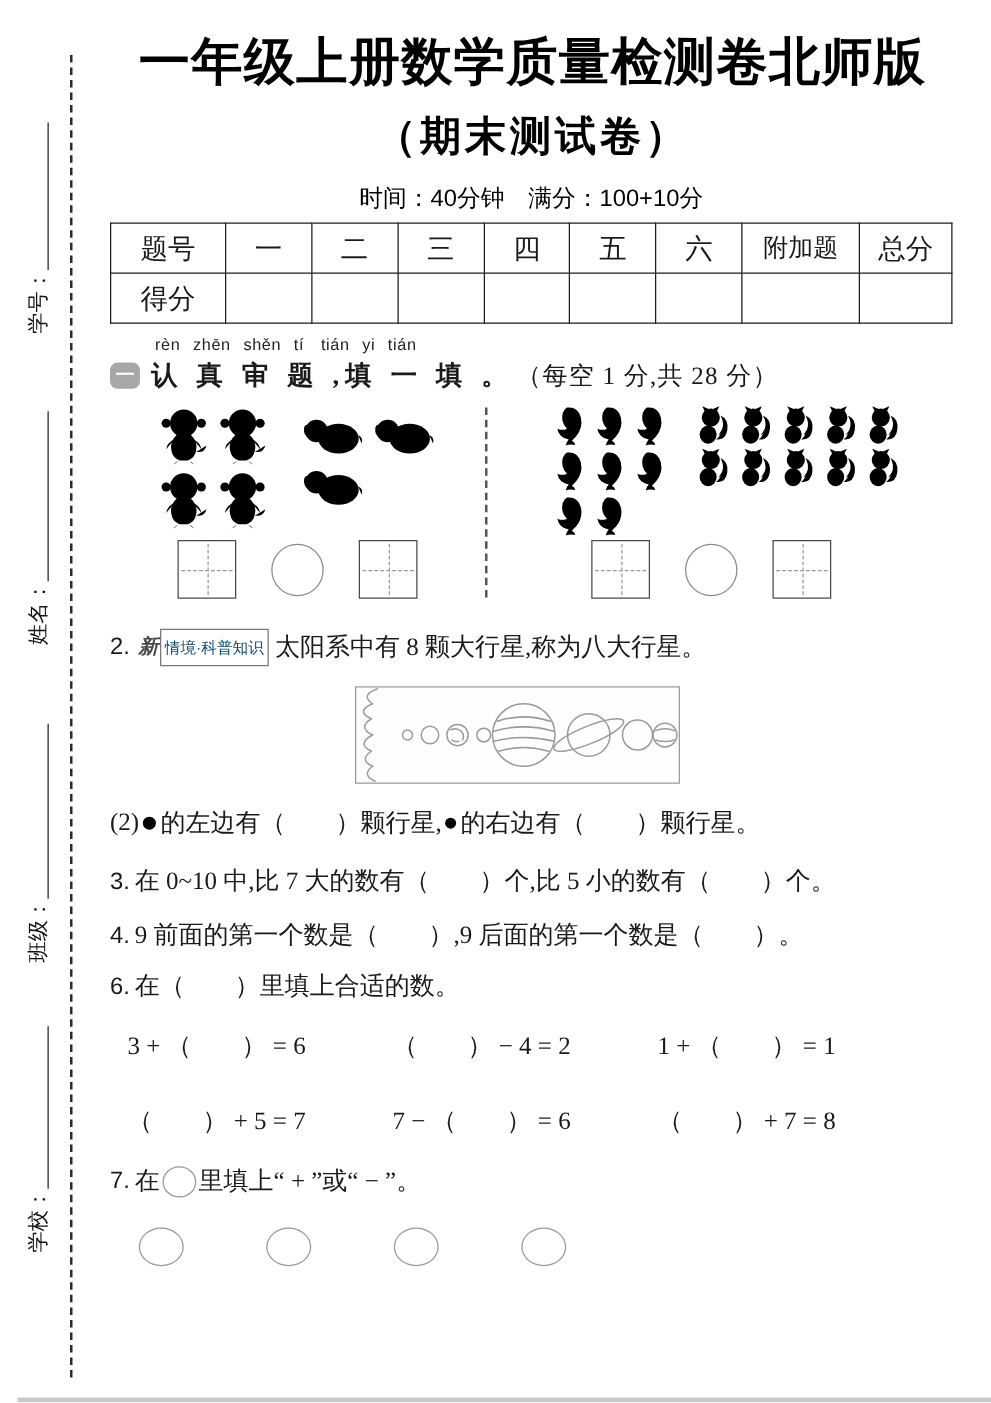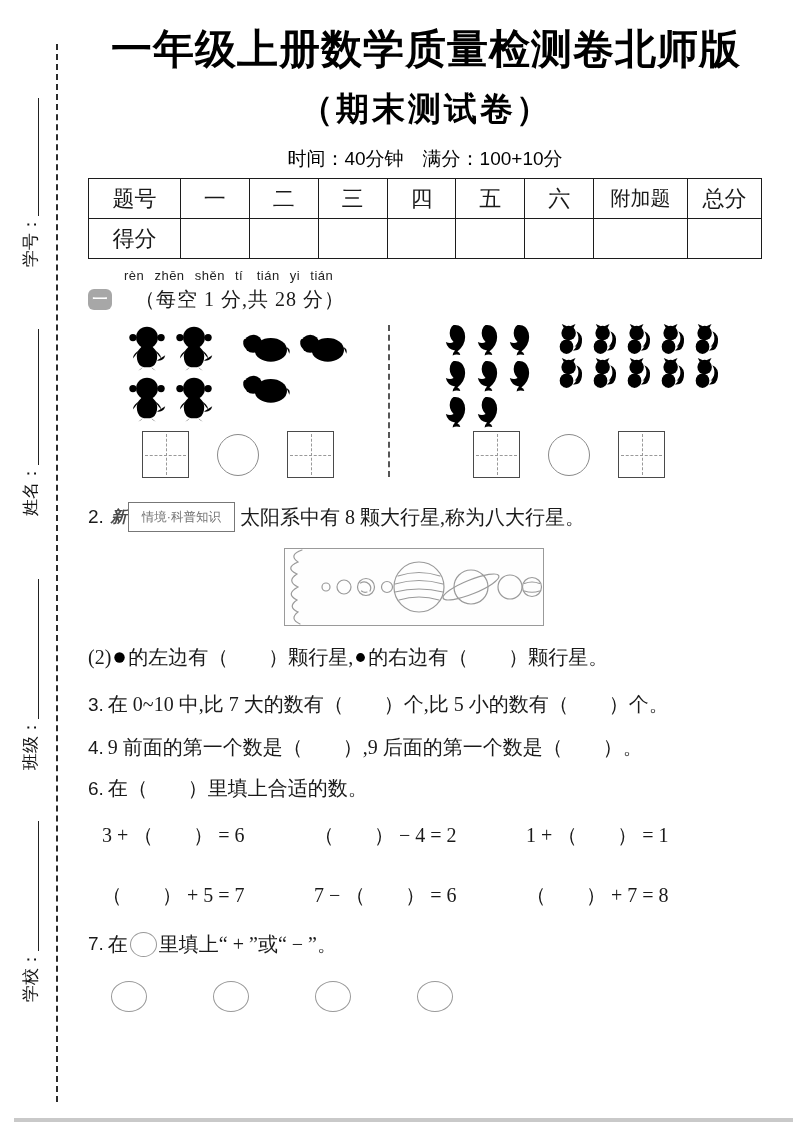--- a/index.html
+++ b/index.html
@@ -40,21 +40,21 @@
   td.c-total { width:74px; }
   
   .sec-header { margin-top:8px; }
   .pinyin { margin-left:36px; font-family:"Liberation Sans", sans-serif;
     font-size:13px; color:#222; word-spacing:6px; letter-spacing:.5px; }
   .sec-line { display:flex; align-items:center; margin-top:1px; }
   .sec-badge { width:24px; height:21px; border-radius:6px; background:#a7a7a7;
     color:#fff; font-weight:bold; display:inline-flex; align-items:center;
     justify-content:center; font-size:15px; margin-right:9px; flex:none; }
   .sec-title { font-weight:bold; font-size:21px; letter-spacing:5px; }
-  .sec-points { font-size:20px; letter-spacing:1px; margin-left:14px; }
+  .sec-points { font-size:20px; letter-spacing:1px; margin-left:2px; }
   
   .q { font-size:20px; line-height:26px; }
   .qnum { font-family:"Liberation Sans", sans-serif; font-size:19px; margin-right:4px; }
   .q-m { margin-top:14px; }
   .q-sp { margin-top:19px; }
   
   .q1fig { margin-top:10px; display:flex; height:160px; }
   .half-l { width:300px; }
   .half-r { flex:1; padding-left:40px; }
   .fig-divider { border-left:2px dashed #555; height:152px; margin-top:2px; }
@@ -72,21 +72,21 @@
   .boxes-row { display:flex; align-items:center; justify-content:center; gap:28px; margin-top:4px; }
   .half-r .boxes-row { transform:translateX(-28px); }
   .wbox { width:47px; height:47px; border:1.7px solid #4a4a4a; position:relative; flex:none; }
   .wbox::before { content:""; position:absolute; left:2px; right:2px; top:50%; border-top:1.3px dashed #999; }
   .wbox::after  { content:""; position:absolute; top:2px; bottom:2px; left:50%; border-left:1.3px dashed #999; }
   .wcircle { width:42px; height:42px; border:1.3px solid #8a8a8a; border-radius:50%; flex:none; }
   
   .q2line { display:flex; align-items:center; }
   .badge-new { font-style:italic; font-weight:bold; color:#4a4a4a; font-size:16px;
     font-family:"Liberation Serif", serif; margin:0 1px 0 3px; }
-  .badge-box { border:1.1px solid #777; color:#737373; font-size:12.5px; padding:1px 13px;
+  .badge-box { border:1.1px solid #777; color:#0c4a6e; font-size:12.5px; padding:1px 3px;
     font-family:"Liberation Sans", sans-serif; margin-right:5px; white-space:nowrap;text-align:right; }
   .solar-wrap { margin-top:16px; margin-left:196px; width:260px; height:78px;
     border:1.3px solid #9a9a9a; background:#fefefe; }
   .solar-wrap svg, .jup, .psm { display:block; }
   .lineart path,.lineart circle,.lineart ellipse { fill:none; stroke:#9a9a9a;
     stroke-width:1.2; stroke-linecap:round; }
   .subq { font-size:20px; display:flex; align-items:center; }
   .sub1 { margin-top:16px; }
   .sub2 { margin-top:18px; }
   .jup { width:40px; height:40px; margin:0 3px; flex:none; }
@@ -220,20 +220,21 @@
       <td></td>
       <td></td>
     </tr>
   </tbody>
     </table>
 
   <div class="sec-header">
     <div class="pinyin">rèn zhēn shěn tí　tián yi tián</div>
     <div class="sec-line">
       <span class="sec-badge">一</span>
+      <span class="sec-title">认 真 审 题 ,填 一 填 。</span>
       <span class="sec-points">（每空 1 分,共 28 分）</span>
     </div>
   </div>
 
 
   <div class="q1fig">
     <div class="half-l">
       <div class="animal-zone">
         <div class="animal-group g-monkey">
             <div class="animal-row">

